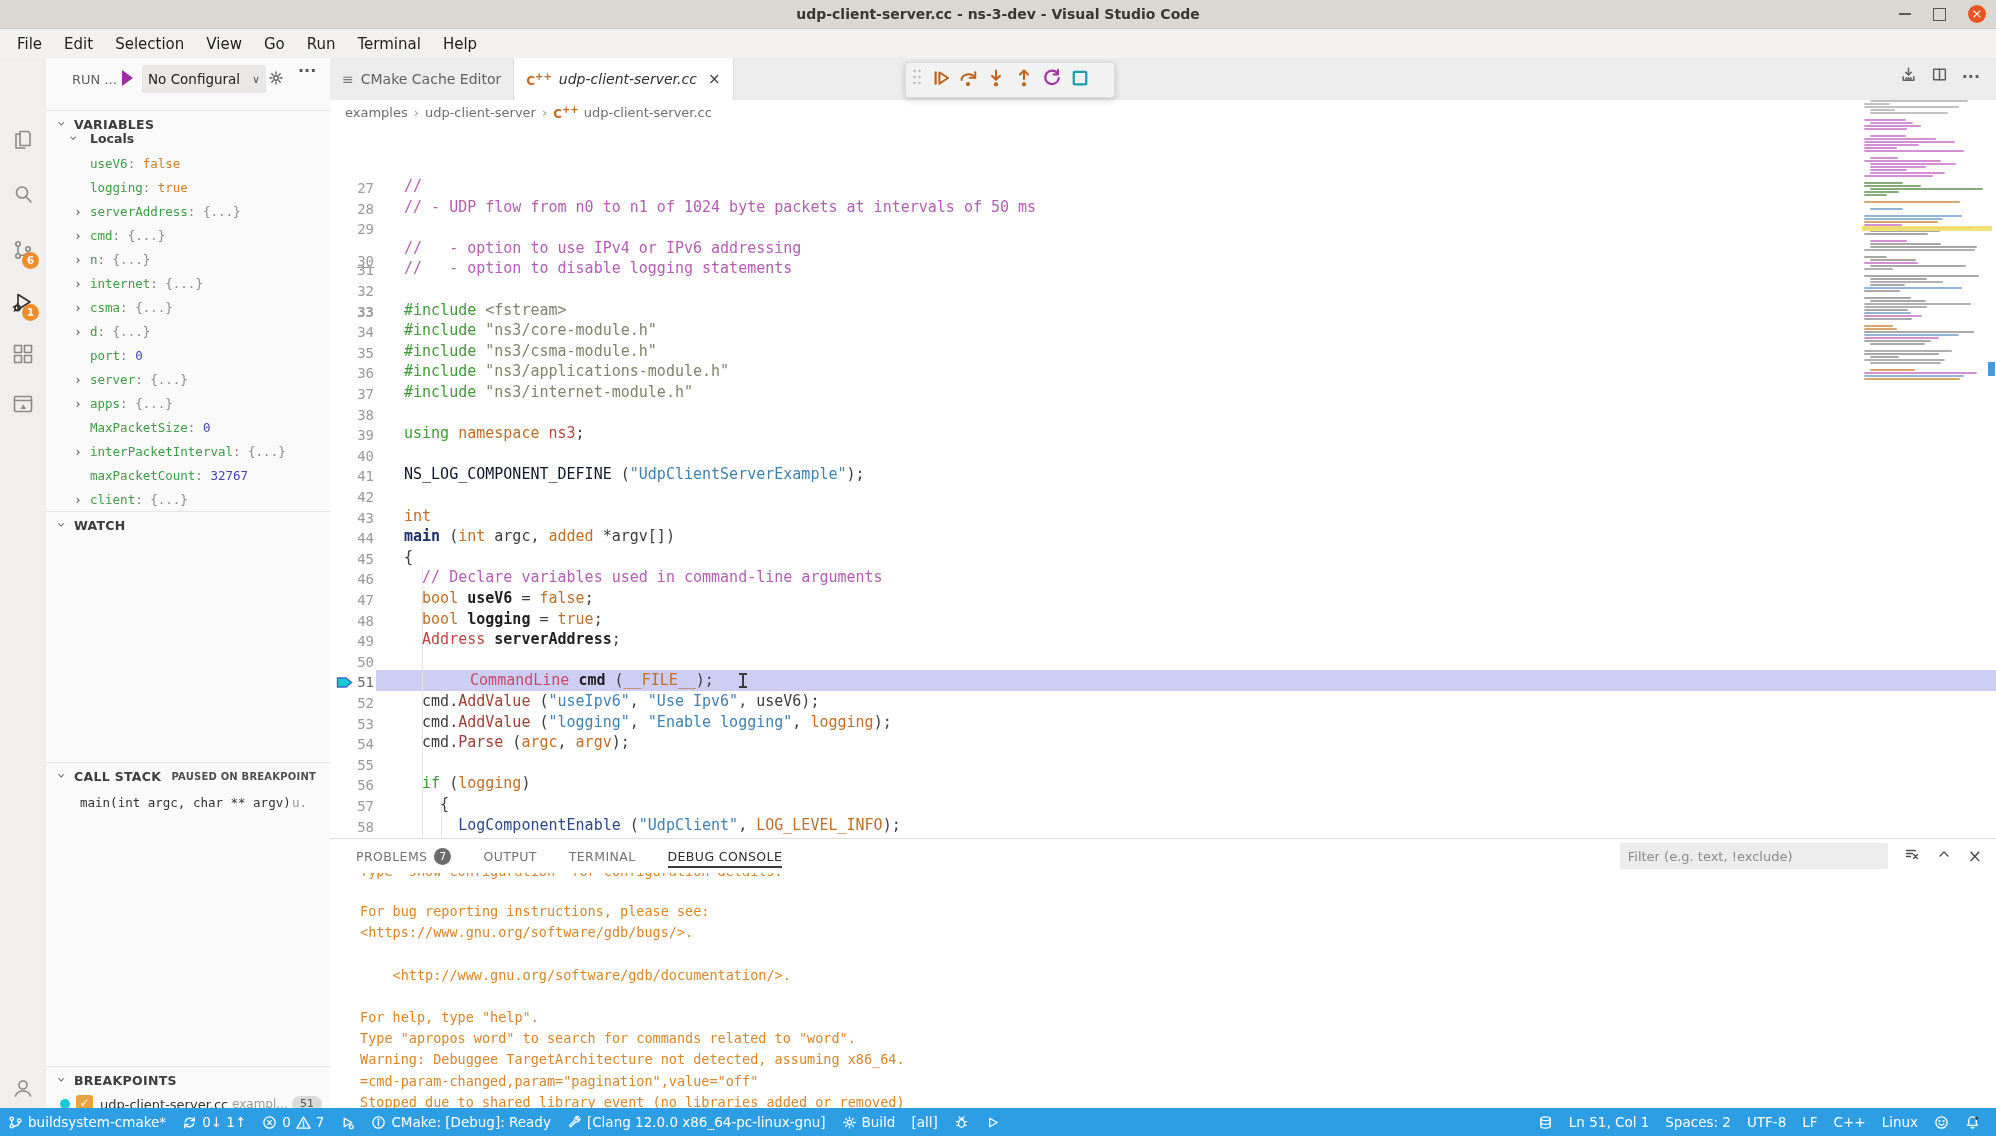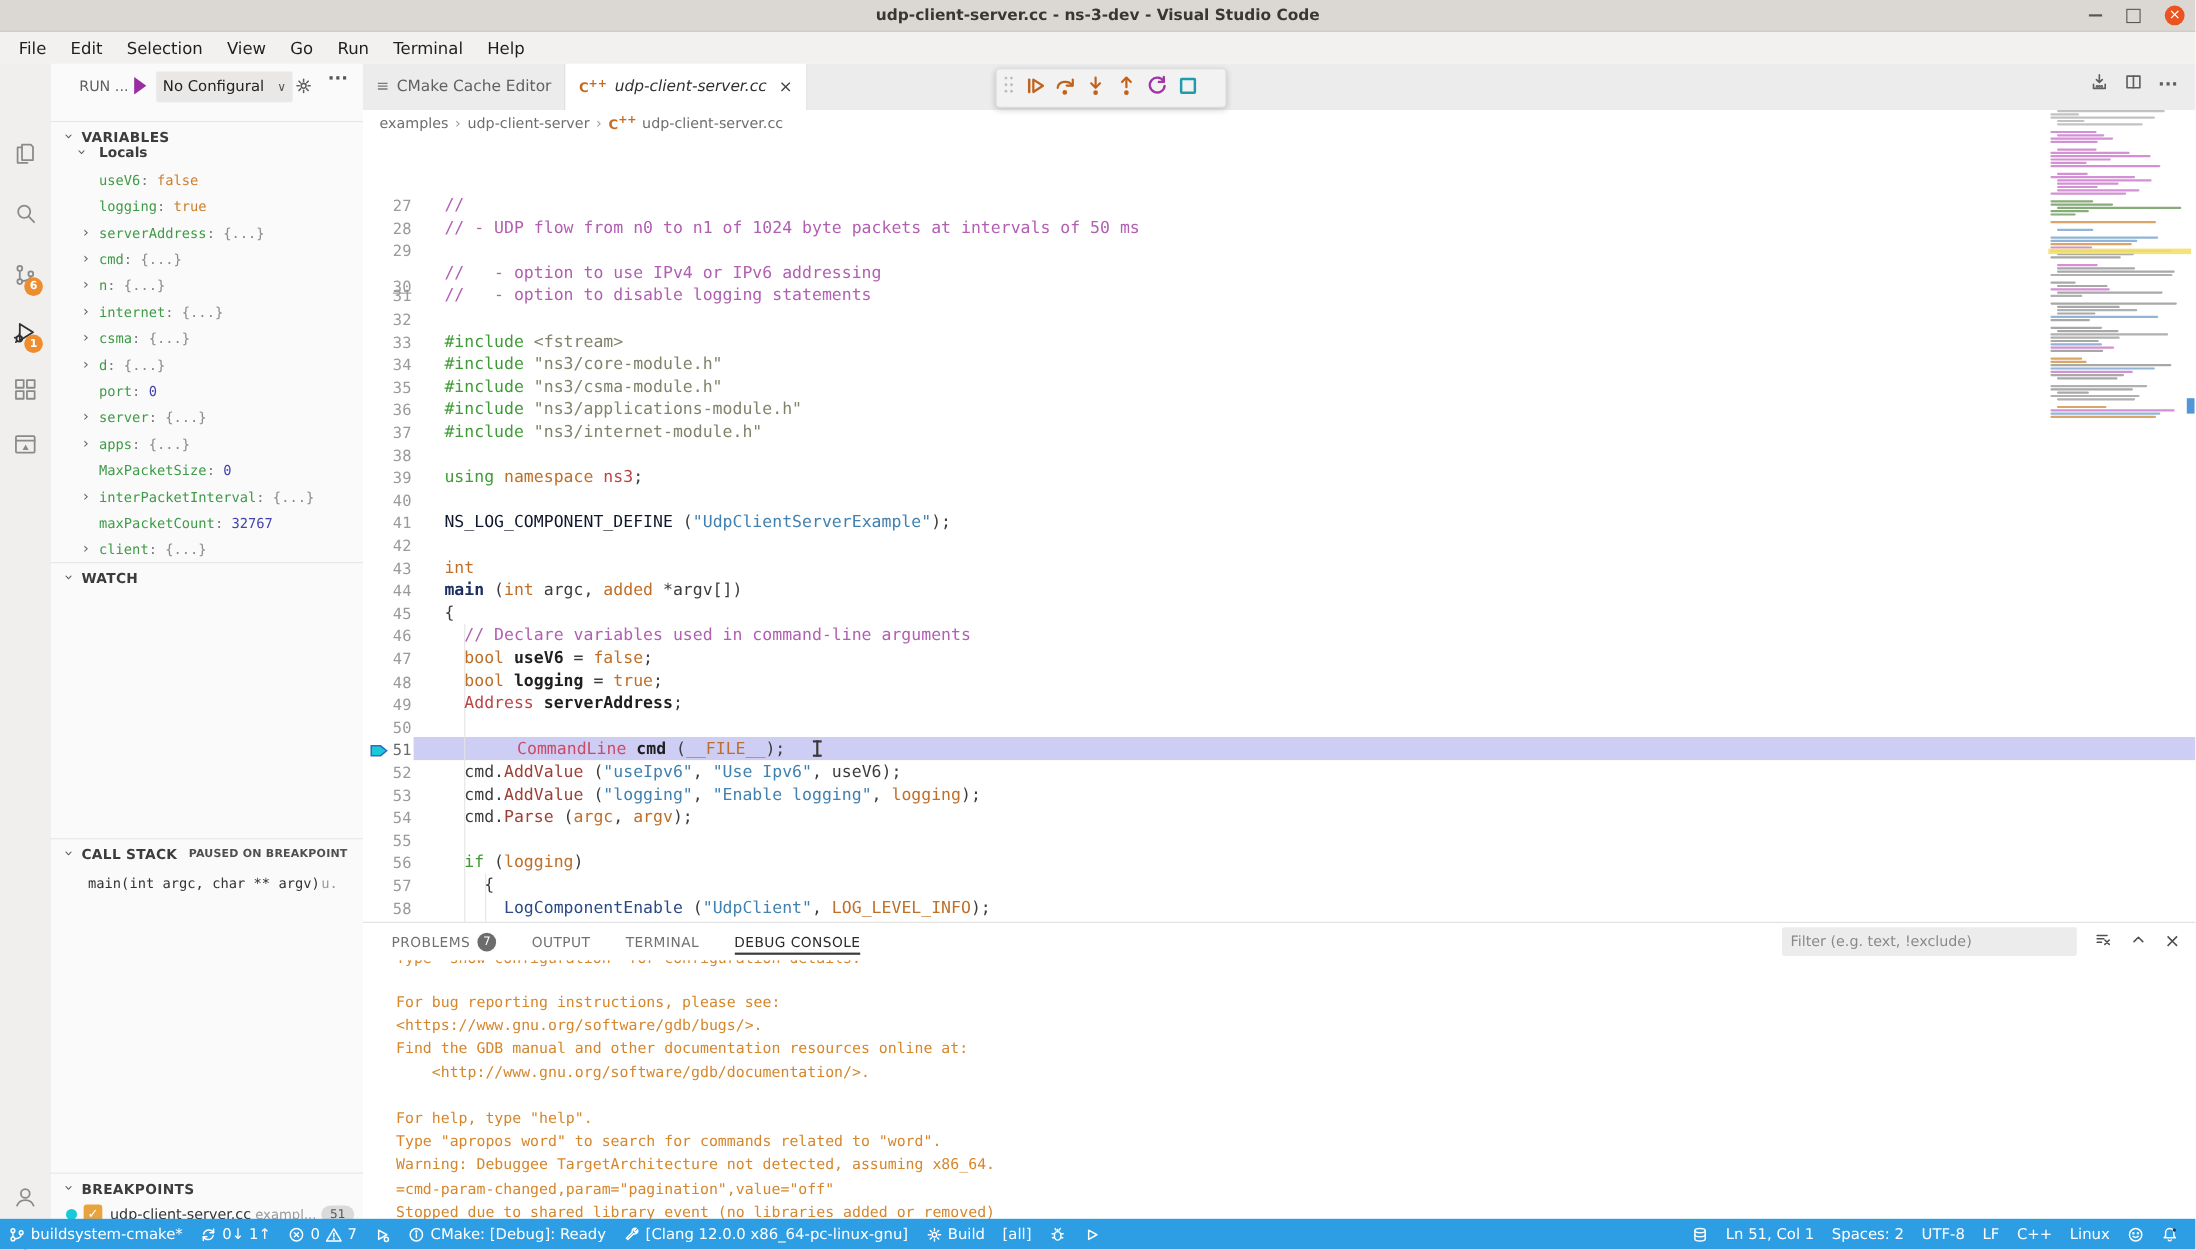--- a/index.html
+++ b/index.html
@@ -306,21 +306,21 @@
       <div class="cl mono" style="top: 52px;"><span class="tk-c">//</span></div>
       <div class="ln mono" style="top: 74.6px;">28</div>
       <div class="cl mono" style="top: 72.6px;"><span class="tk-c">// - UDP flow from n0 to n1 of 1024 byte packets at intervals of 50 ms</span></div>
       <div class="ln mono" style="top: 95.2px;">29</div>
       <div class="ln mono" style="top: 127px; text-decoration: underline;">30</div>
       <div class="cl mono" style="top: 113.8px;"><span class="tk-c">//   - option to use IPv4 or IPv6 addressing</span></div>
       <div class="ln mono" style="top: 136.4px;">31</div>
       <div class="cl mono" style="top: 134.4px;"><span class="tk-c">//   - option to disable logging statements</span></div>
       <div class="ln mono" style="top: 157px;">32</div>
       <div class="cl mono" style="top: 155px;"></div>
-      <div class="ln mono" style="top: 177.6px;">33</div>
+      <div class="ln mono" style="top: 177.6px; font-weight: bold;">33</div>
       <div class="cl mono" style="top: 175.6px;"><span class="tk-g">#include</span><span class="tk-p"> </span><span class="tk-i">&lt;fstream&gt;</span></div>
       <div class="ln mono" style="top: 198.2px;">34</div>
       <div class="cl mono" style="top: 196.2px;"><span class="tk-g">#include</span><span class="tk-p"> </span><span class="tk-i">"ns3/core-module.h"</span></div>
       <div class="ln mono" style="top: 218.8px;">35</div>
       <div class="cl mono" style="top: 216.8px;"><span class="tk-g">#include</span><span class="tk-p"> </span><span class="tk-i">"ns3/csma-module.h"</span></div>
       <div class="ln mono" style="top: 239.4px;">36</div>
       <div class="cl mono" style="top: 237.4px;"><span class="tk-g">#include</span><span class="tk-p"> </span><span class="tk-i">"ns3/applications-module.h"</span></div>
       <div class="ln mono" style="top: 260px;">37</div>
       <div class="cl mono" style="top: 258px;"><span class="tk-g">#include</span><span class="tk-p"> </span><span class="tk-i">"ns3/internet-module.h"</span></div>
       <div class="ln mono" style="top: 280.6px;">38</div>
@@ -530,21 +530,20 @@
         </svg></span>
     <span id="pi-chev"><svg width="16" height="16" viewBox="0 0 16 16" fill="none" stroke="#4f4f4f" stroke-width="1.4" stroke-linecap="round" stroke-linejoin="round">
           <path d="M4 10l4-4 4 4"></path>
         </svg></span>
     <span style="color:#4f4f4f;font-size:17px">×</span>
   </div>
   <div class="console mono" id="console">
       <div class="con-line" style="top: -12px;">Type "show configuration" for configuration details.</div>
       <div class="con-line" style="top: 28px;">For bug reporting instructions, please see:</div>
       <div class="con-line" style="top: 49.2px;">&lt;https://www.gnu.org/software/gdb/bugs/&gt;.</div>
-      <div class="con-line" style="top: 70.4px;">Find the GDB manual and other documentation resources online at:</div>
       <div class="con-line" style="top: 91.6px;">    &lt;http://www.gnu.org/software/gdb/documentation/&gt;.</div>
       <div class="con-line" style="top: 112.8px;"></div>
       <div class="con-line" style="top: 134px;">For help, type "help".</div>
       <div class="con-line" style="top: 155.2px;">Type "apropos word" to search for commands related to "word".</div>
       <div class="con-line" style="top: 176.4px;">Warning: Debuggee TargetArchitecture not detected, assuming x86_64.</div>
       <div class="con-line" style="top: 197.6px;">=cmd-param-changed,param="pagination",value="off"</div>
       <div class="con-line" style="top: 218.8px;">Stopped due to shared library event (no libraries added or removed)</div>
       <div class="prompt mono">&gt;</div>
     </div>
 </div>

